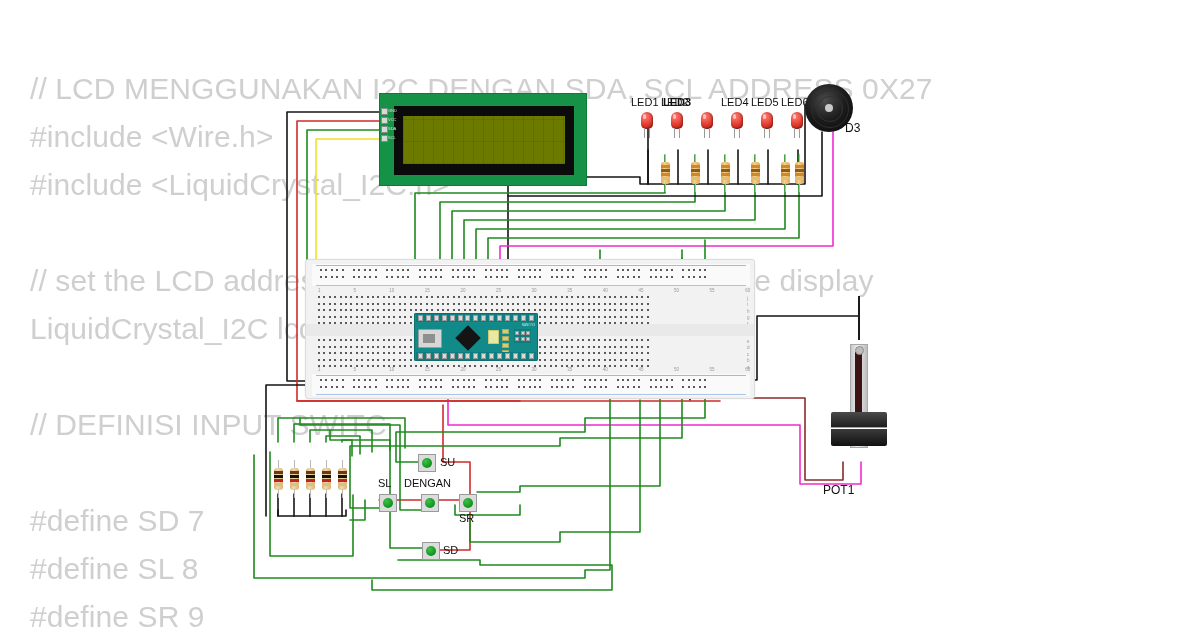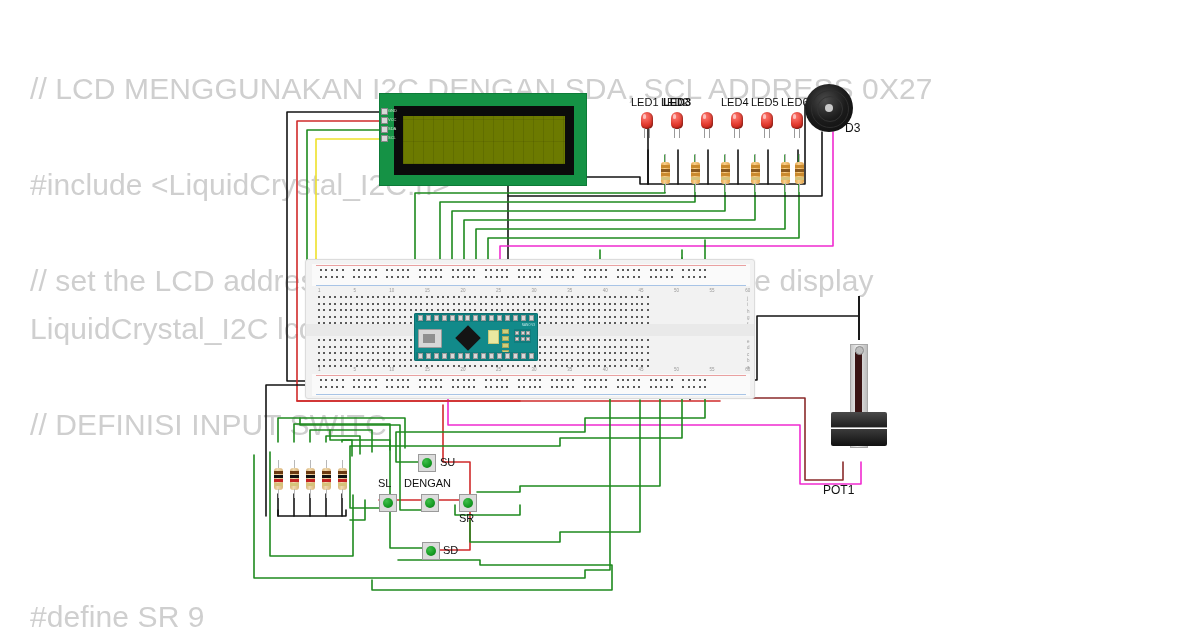--- a/index.html
+++ b/index.html
@@ -120,24 +120,27 @@
        background:radial-gradient(circle at 35% 32%,#3fbf4a 0%,#159a22 60%,#0b6b17 100%);}
   .btnlbl{position:absolute;font-size:11px;color:#111;font-family:"Liberation Sans",sans-serif;}
 </style>
 </head>
 <body>
 
 <div id="stage">
 
   <div id="code-layer">
     <div class="code-line" style="top:72px">// LCD MENGGUNAKAN I2C DENGAN SDA, SCL ADDRESS 0X27</div>
+    <div class="code-line" style="top:120px">#include &lt;Wire.h&gt;</div>
     <div class="code-line" style="top:168px">#include &lt;LiquidCrystal_I2C.h&gt;</div>
     <div class="code-line" style="top:264px">// set the LCD address to 0x27 for a 16 chars and 2 line display</div>
     <div class="code-line" style="top:312px">LiquidCrystal_I2C lcd(0x27, 16, 2);</div>
     <div class="code-line" style="top:408px">// DEFINISI INPUT SWITC</div>
+    <div class="code-line" style="top:504px">#define SD 7</div>
+    <div class="code-line" style="top:552px">#define SL 8</div>
     <div class="code-line" style="top:600px">#define SR 9</div>
   </div>
 
   <svg id="wire-layer" viewBox="0 0 1200 630">
     <g fill="none" stroke-width="1.6" stroke-linecap="round" stroke-linejoin="round">
 
       <path stroke="#141414" d="M383,112 H287 V381 H330"></path>
       <path stroke="#d02b2b" d="M383,121 H297 V401 H520"></path>
       <path stroke="#1f8a1f" d="M383,130 H307 V390 H497"></path>
       <path stroke="#eee12b" d="M383,139 H316 V392 H500"></path>

